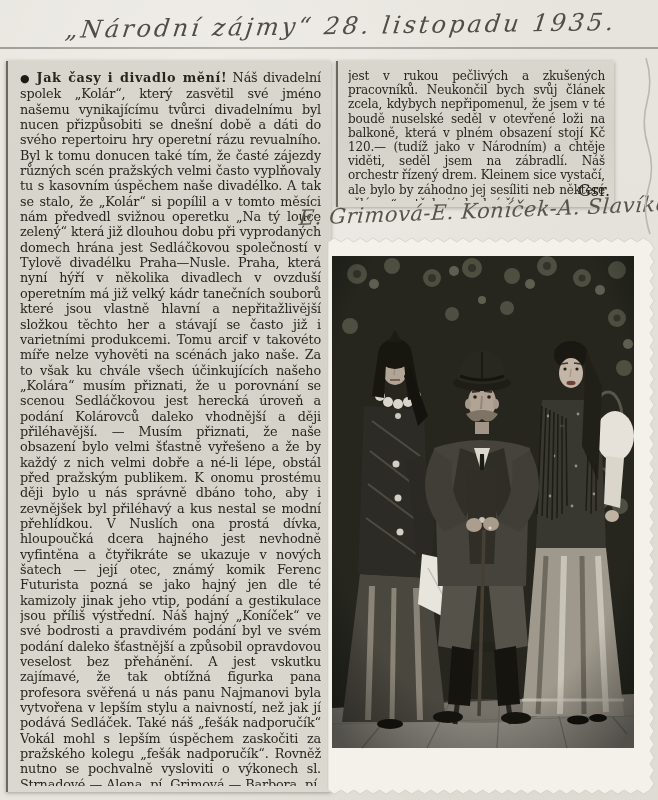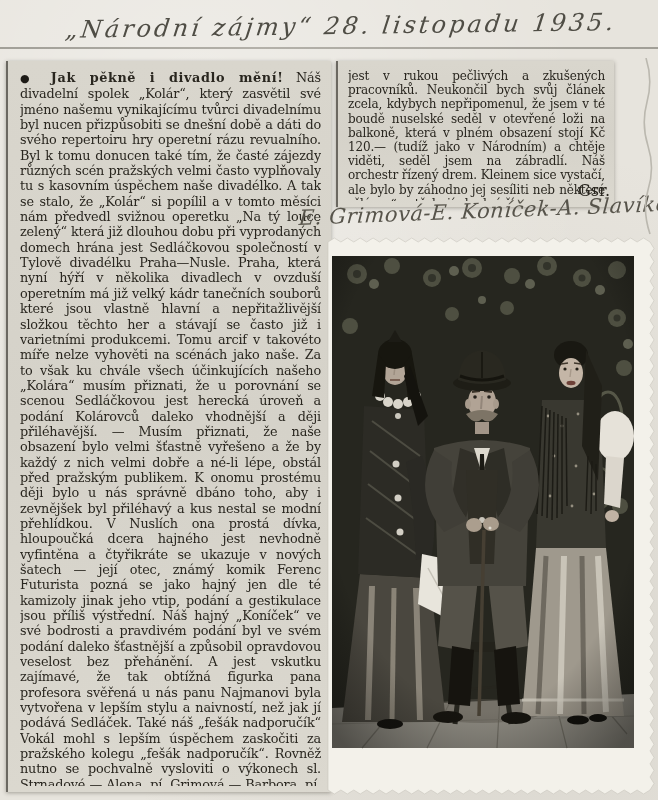--- a/index.html
+++ b/index.html
@@ -65,21 +65,21 @@
 </style>
 </head>
 <body>
 
 <div id="header-title" class="handwriting">„Národní zájmy“ 28. listopadu 1935.</div>
 <div id="header-rule"></div>
 
 <div id="left-clipping" class="clipping">
   <div class="clip-text">
     <span class="bullet">●</span>
-    <b>Jak pěkně i divadlo mění!</b>
+    <b>Jak časy i divadlo mění!</b>
     <span>Náš divadelní spolek „Kolár“, který zasvětil své jméno našemu vynikajícímu tvůrci divadelnímu byl nucen přizpůsobiti se dnešní době a dáti do svého repertoiru hry operetní rázu revualního. Byl k tomu donucen také tím, že časté zájezdy různých scén pražských velmi často vyplňovaly tu s kasovním úspěchem naše divadélko. A tak se stalo, že „Kolár“ si popílil a v tomto měsíci nám předvedl svižnou operetku „Na tý louce zelený“ která již dlouhou dobu při vyprodaných domech hrána jest Sedláčkovou společností v Tylově divadélku Praha—Nusle. Praha, která nyní hýří v několika divadlech v ovzduší operetním má již velký kádr tanečních souborů které jsou vlastně hlavní a nepřitažlivější složkou těchto her a stávají se často již i varietními produkcemi. Tomu arcif v takovéto míře nelze vyhověti na scénách jako naše. Za to však ku chvále všech účinkujících našeho „Kolára“ musím přiznati, že u porovnání se scenou Sedláčkovou jest herecká úroveň a podání Kolárovců daleko vhodnější a ději přiléhavější. — Musím přiznati, že naše obsazení bylo velmi šťastně vyřešeno a že by každý z nich velmi dobře a né-li lépe, obstál před pražským publikem. K onomu prostému ději bylo u nás správně dbáno toho, aby i zevnějšek byl přiléhavý a kus nestal se modní přehlídkou. V Nuslích ona prostá dívka, hloupoučká dcera hajného jest nevhodně vyfintěna a čtyřikráte se ukazuje v nových šatech — její otec, známý komik Ferenc Futurista pozná se jako hajný jen dle té kamizoly jinak jeho vtip, podání a gestikulace jsou příliš výstřední. Náš hajný „Koníček“ ve své bodrosti a pravdivém podání byl ve svém podání daleko šťastnější a způsobil opravdovou veselost bez přehánění. A jest vskutku zajímavé, že tak obtížná figurka pana profesora svěřená u nás panu Najmanovi byla vytvořena v lepším stylu a naivností, než jak jí podává Sedláček. Také náš „fešák nadporučík“ Vokál mohl s lepším úspěchem zaskočiti za pražského kolegu „fešák nadporučík“. Rovněž nutno se pochvalně vysloviti o výkonech sl. Strnadové — Alena, pí. Grimová — Barbora, pí. Macounová — Lola, pp. nadlesní — Smutný ml., miláček Jiří — Hradec, Skalický-Bělohradský a mohu jen s radostí kostatovati, že jsou u nás všichni na místě a že ono pravé herecké umění ochotnické se u nás velmi pěkně uplatňuje. Často nyní vidíme, že tomu skutečnému „hraní“ se nevěnuje a nepřikládá taková péče a že se místo hraní více „šmejdí“ po jevišti. Tento hřích se u našeho „Koláru“ neobjevuje a jeho vedení</span>
   </div>
 </div>
 
 <div id="right-clipping" class="clipping">
   <div class="clip-text">
     <span>jest v rukou pečlivých a zkušených pracovníků. Neukončil bych svůj článek zcela, kdybych nepřipomenul, že jsem v té boudě nuselské seděl v otevřené loži na balkoně, která v plném obsazení stojí Kč 120.— (tudíž jako v Národním) a chtěje viděti, seděl jsem na zábradlí. Náš orchestr řízený drem. Kleinem sice vystačí, ale bylo by záhodno jej sesíliti neb některé „šlágry“ potřebují vhodný říz.</span>
   </div>
   <span class="sig">Gsr.</span>
 </div>

